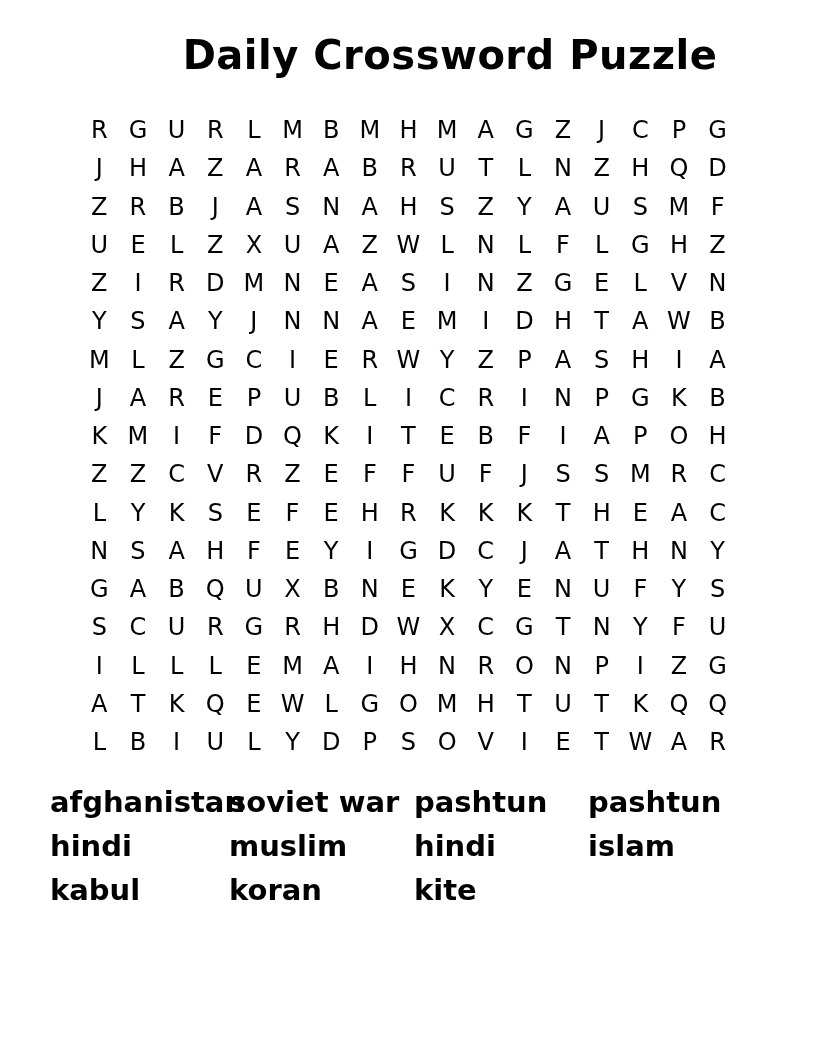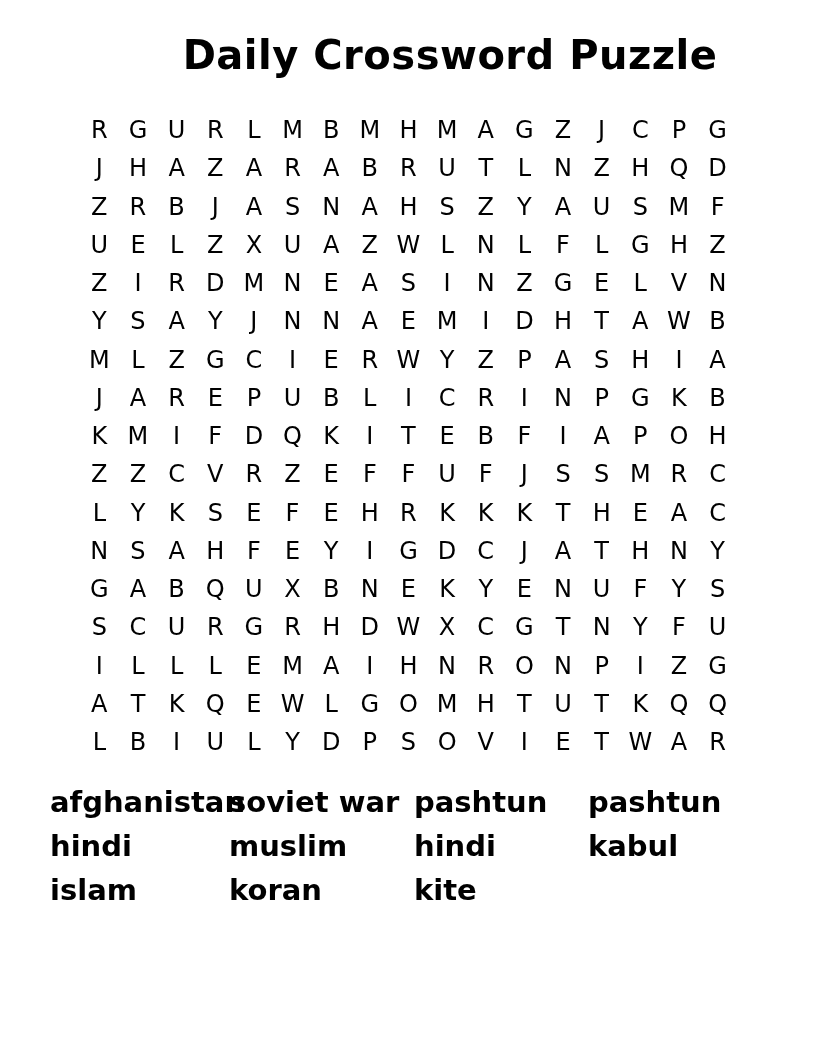--- a/index.html
+++ b/index.html
@@ -392,18 +392,18 @@
   </div>
 
 <div class="word-list">
     <span class="word">afghanistan</span>
     <span class="word">soviet war</span>
     <span class="word">pashtun</span>
     <span class="word">pashtun</span>
     <span class="word">hindi</span>
     <span class="word">muslim</span>
     <span class="word">hindi</span>
+    <span class="word">islam</span>
     <span class="word">kabul</span>
-    <span class="word">islam</span>
     <span class="word">koran</span>
     <span class="word">kite</span>
     <span class="word"></span>
   </div>
 
 </body></html>

